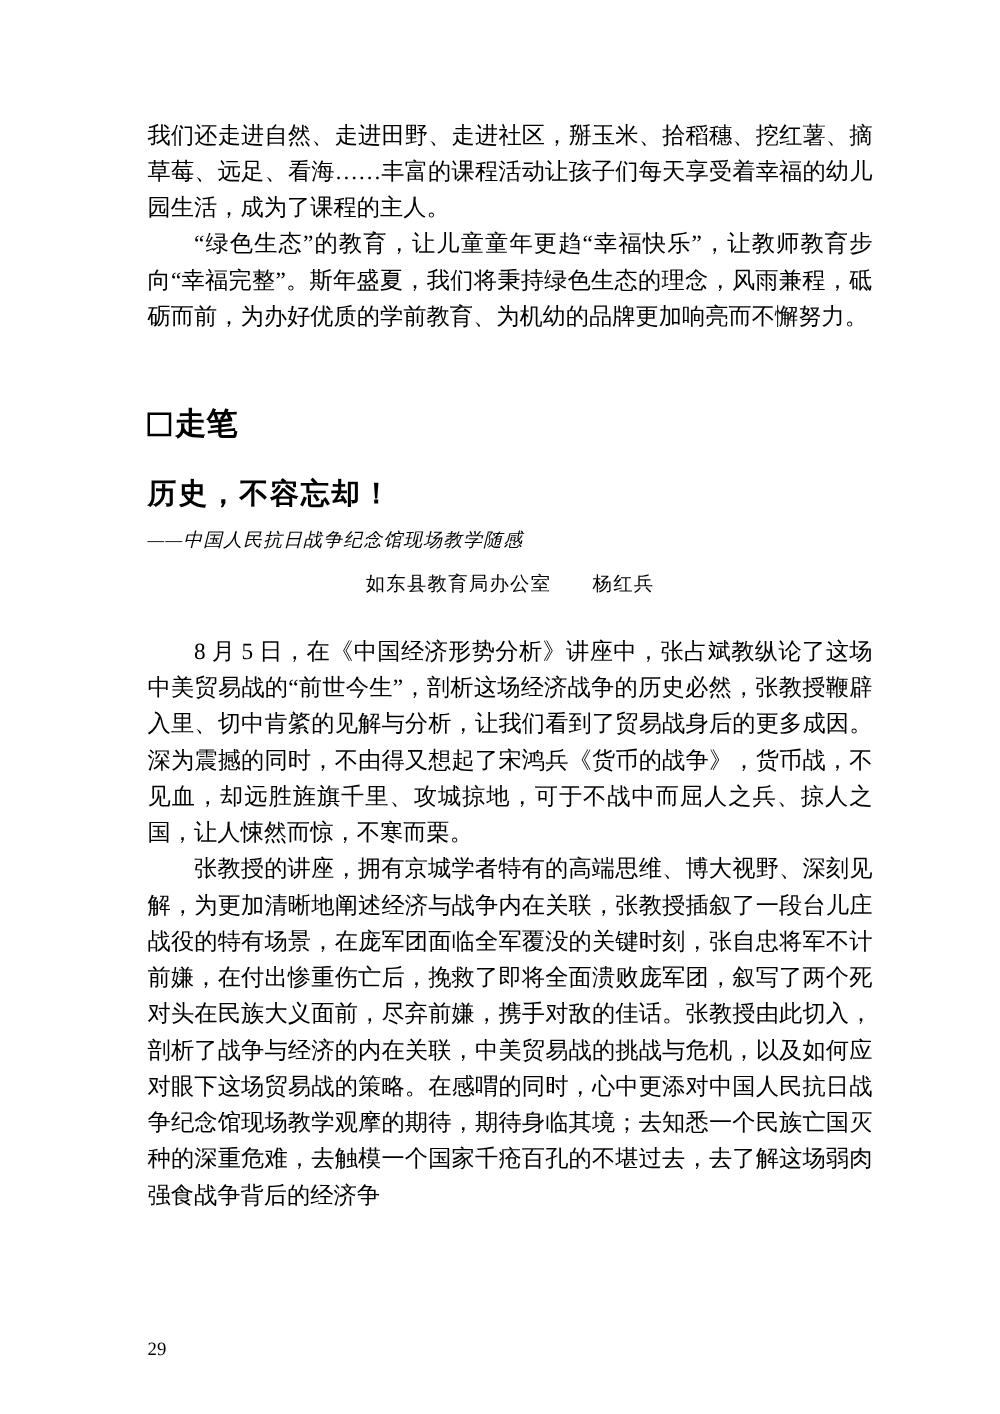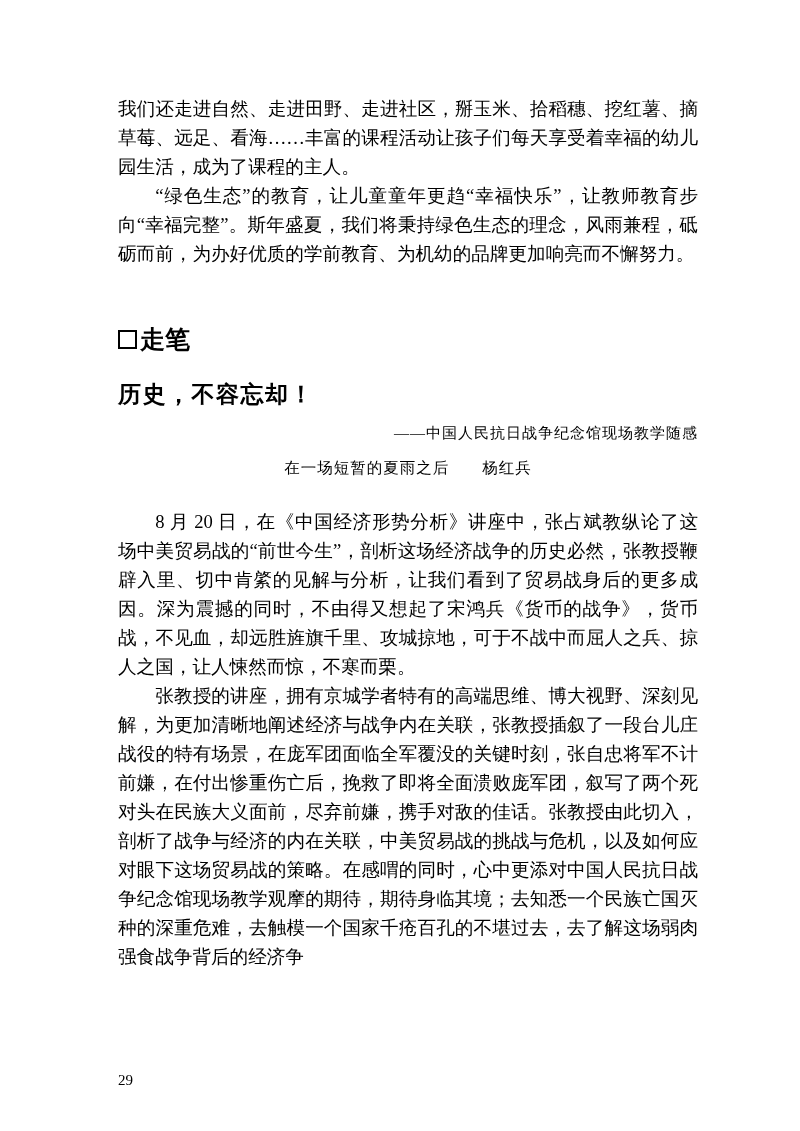--- a/index.html
+++ b/index.html
@@ -51,25 +51,26 @@
     margin: 26px 0 0 0;
     text-align: left;
     font-size: 23px;
     font-weight: 700;
     letter-spacing: 1.5px;
     line-height: 30px;
     font-family: "Liberation Serif", "DejaVu Serif", serif;
   }
   .article-subtitle {
     margin-top: 12px;
-    text-align: right;
+    text-align: left;
     font-size: 15px;
     letter-spacing: 1px;
     line-height: 22px;
     font-family: "Liberation Serif", "DejaVu Serif", serif;
+    font-style: italic;
   }
   .article-byline {
     margin-top: 13px;
     text-align: center;
     font-size: 15.5px;
     letter-spacing: 1px;
     line-height: 22px;
     font-family: "Liberation Serif", "DejaVu Serif", serif;
   }
   .article-body {
@@ -96,22 +97,22 @@
 
   <div class="section-marker">
     <span class="square-icon"></span>
     <span>走笔</span>
   </div>
 
   <h1 class="article-title">历史，不容忘却！</h1>
 
   <div class="article-subtitle">——中国人民抗日战争纪念馆现场教学随感</div>
 
-  <div class="article-byline">在一场短暂的夏雨之后　　杨红兵</div>
+  <div class="article-byline">如东县教育局办公室　　杨红兵</div>
 
   <section class="article-body">
-    <p class="body-text indent">8 月 20 日，在《中国经济形势分析》讲座中，张占斌教纵论了这场中美贸易战的“前世今生”，剖析这场经济战争的历史必然，张教授鞭辟入里、切中肯綮的见解与分析，让我们看到了贸易战身后的更多成因。深为震撼的同时，不由得又想起了宋鸿兵《货币的战争》，货币战，不见血，却远胜旌旗千里、攻城掠地，可于不战中而屈人之兵、掠人之国，让人悚然而惊，不寒而栗。</p>
+    <p class="body-text indent">8 月 5 日，在《中国经济形势分析》讲座中，张占斌教纵论了这场中美贸易战的“前世今生”，剖析这场经济战争的历史必然，张教授鞭辟入里、切中肯綮的见解与分析，让我们看到了贸易战身后的更多成因。深为震撼的同时，不由得又想起了宋鸿兵《货币的战争》，货币战，不见血，却远胜旌旗千里、攻城掠地，可于不战中而屈人之兵、掠人之国，让人悚然而惊，不寒而栗。</p>
     <p class="body-text indent">张教授的讲座，拥有京城学者特有的高端思维、博大视野、深刻见解，为更加清晰地阐述经济与战争内在关联，张教授插叙了一段台儿庄战役的特有场景，在庞军团面临全军覆没的关键时刻，张自忠将军不计前嫌，在付出惨重伤亡后，挽救了即将全面溃败庞军团，叙写了两个死对头在民族大义面前，尽弃前嫌，携手对敌的佳话。张教授由此切入，剖析了战争与经济的内在关联，中美贸易战的挑战与危机，以及如何应对眼下这场贸易战的策略。在感喟的同时，心中更添对中国人民抗日战争纪念馆现场教学观摩的期待，期待身临其境；去知悉一个民族亡国灭种的深重危难，去触模一个国家千疮百孔的不堪过去，去了解这场弱肉强食战争背后的经济争</p>
   </section>
 
   <div class="page-number">29</div>
 
 </div>
 
 </body></html>

